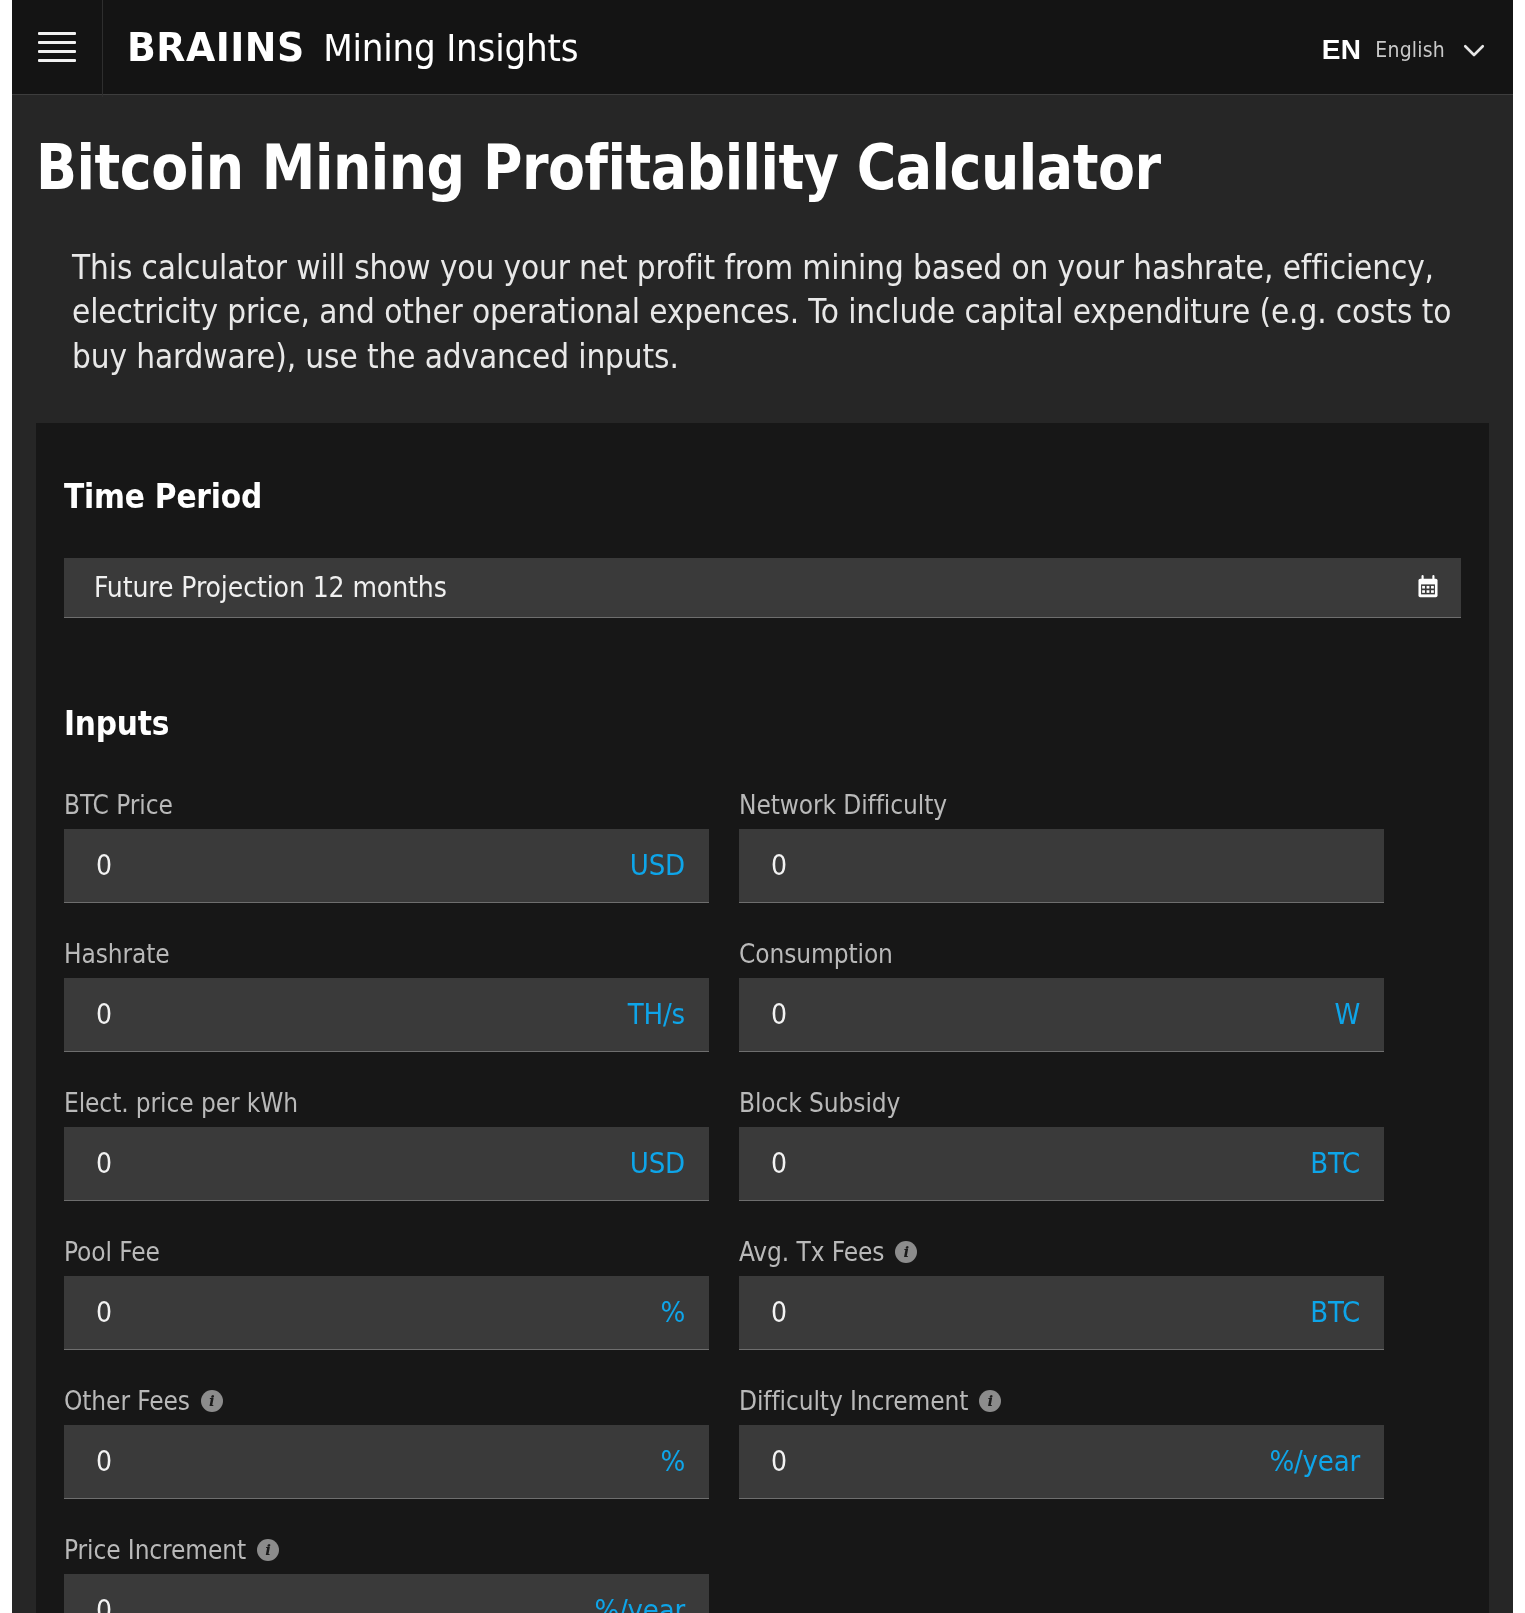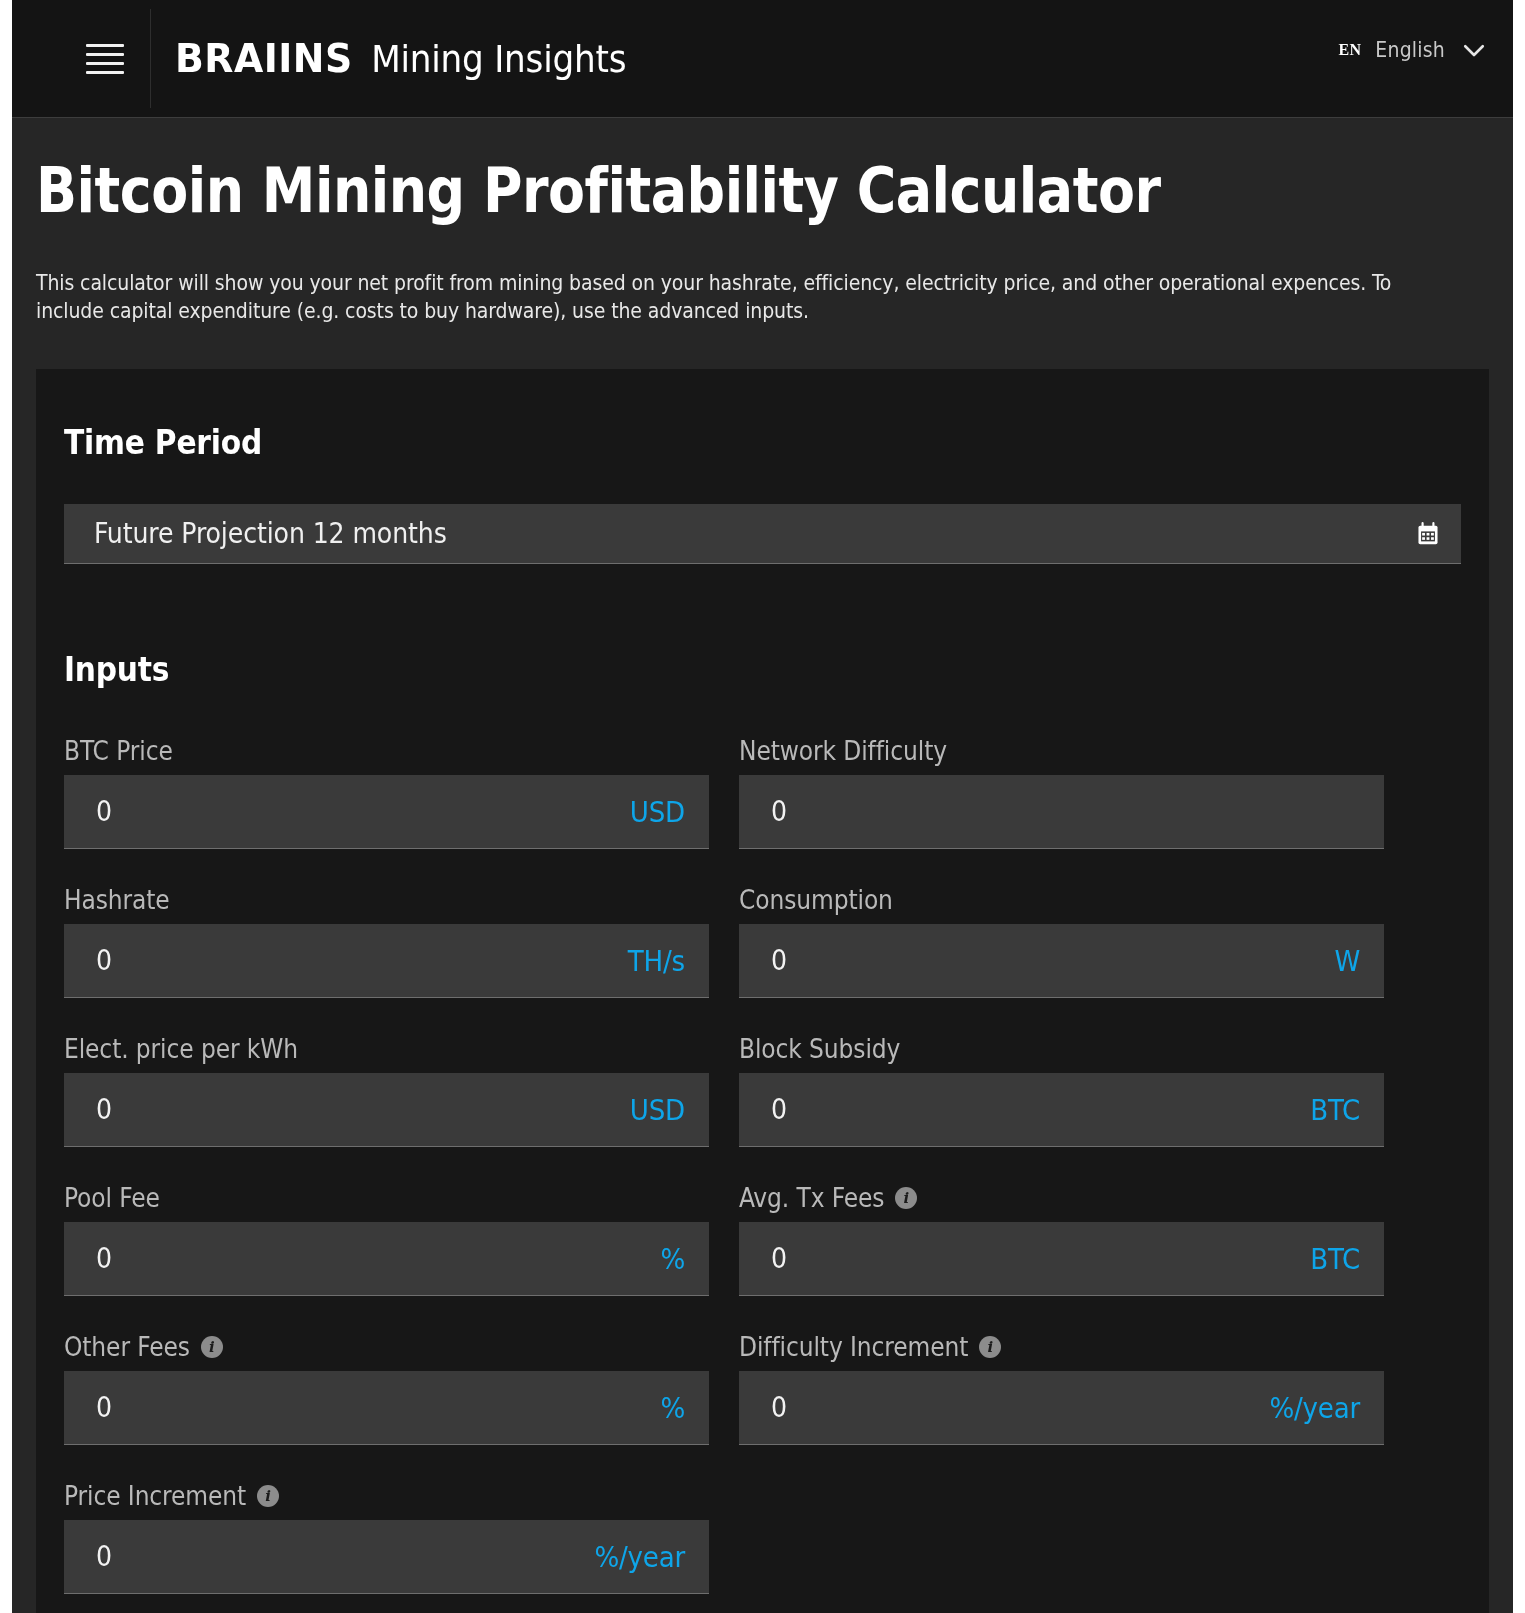--- a/index.html
+++ b/index.html
@@ -20,26 +20,25 @@
     top: 0px;
     width: 1501px;
     height: 1613px;
     background: #262626;
     overflow: hidden;
   }
 
   
   .topbar {
     position: relative;
-    height: 118px;
+    height: 95px;
     background: #141414;
     border-bottom: 1px solid #3d3d3d;
     display: flex;
     align-items: center;
-    padding-left: 48px;
   }
 
   .hamburger-wrap {
     width: 91px;
     height: 99px;
     display: flex;
     align-items: center;
     justify-content: center;
     border-right: 1px solid #2e2e2e;
     cursor: pointer;
@@ -89,23 +88,23 @@
     position: absolute;
     right: 24px;
     top: 0;
     height: 99px;
     display: flex;
     align-items: center;
     gap: 14px;
     cursor: pointer;
   }
   .lang-code {
-    font-family: Liberation Serif, serif;
+    font-family: Liberation Sans, sans-serif;
     font-weight: 700;
-    font-size: 16px;
+    font-size: 28px;
     color: #ffffff;
     letter-spacing: 0.3px;
   }
   .lang-name {
     font-family: "DejaVu Sans Condensed", "Liberation Sans", sans-serif;
     font-size: 21px;
     color: #c9c9c9;
     letter-spacing: 0.2px;
   }
   .chev {
@@ -127,25 +126,26 @@
     color: #ffffff;
     letter-spacing: -0.5px;
     padding-top: 40px;
     transform: scaleX(0.95);
     transform-origin: left center;
   }
 
   .page-desc {
     margin-top: 45px;
     font-family: "DejaVu Sans Condensed", "Liberation Sans Narrow", "Liberation Sans", sans-serif;
-    font-size: 21px;
+    font-size: 33px;
     line-height: 1.34;
     color: #e8e8e8;
     max-width: 1400px;
     letter-spacing: -0.1px;
+    margin-left: 36px;
   }
 
   
   .card {
     margin-top: 44px;
     background: #171717;
     padding: 54px 28px 0 28px;
     min-height: 1260px;
   }
 

